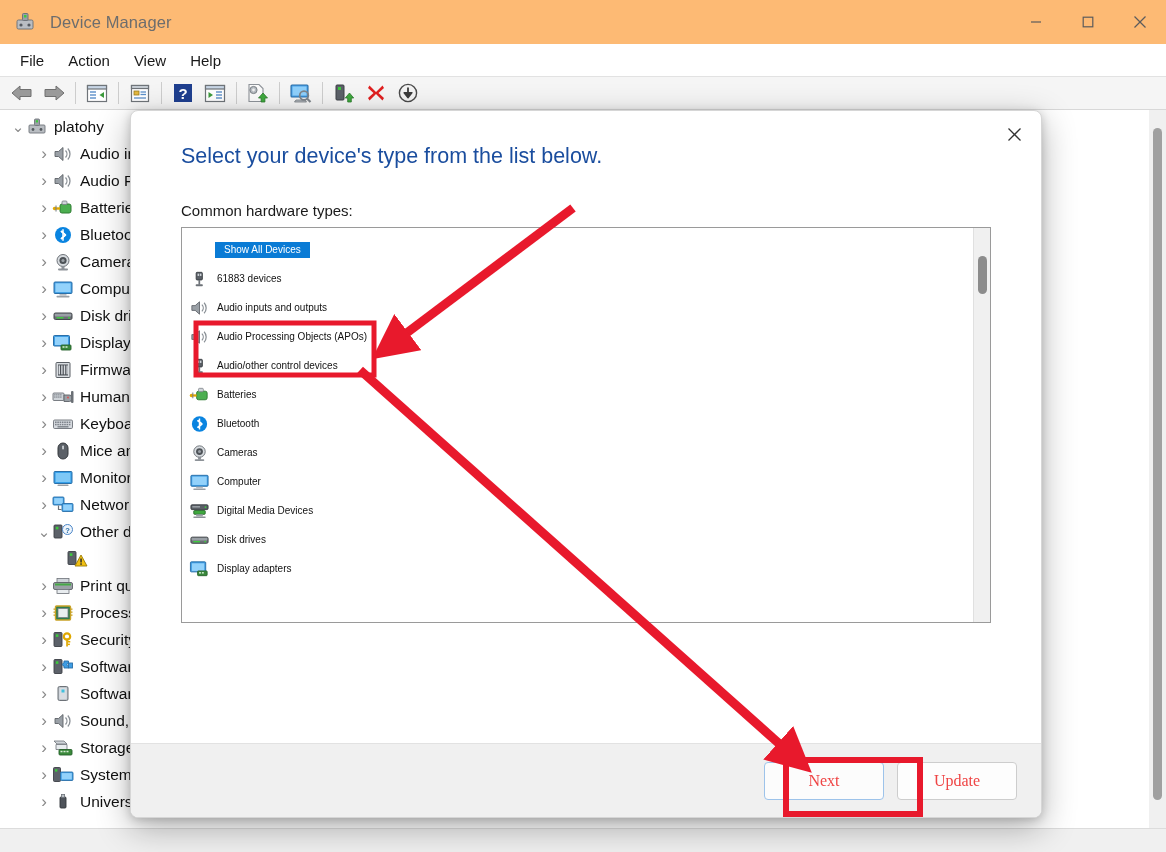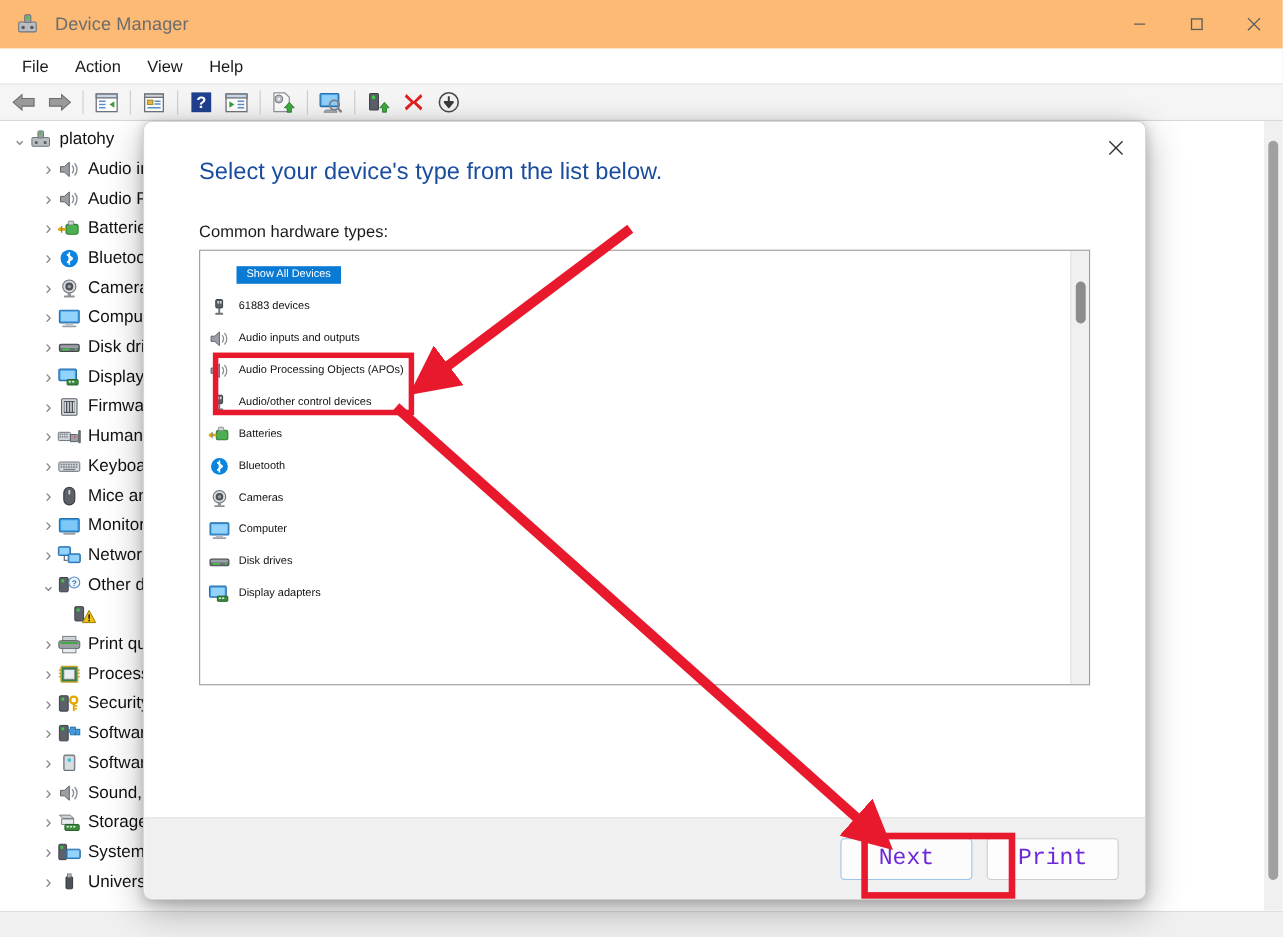--- a/index.html
+++ b/index.html
@@ -269,24 +269,24 @@
     align-items: center;
     justify-content: flex-end;
     padding-right: 24px;
     gap: 13px;
   }
   .dlg-btn {
     width: 120px; height: 38px;
     background: #fdfdfd;
     border: 1px solid #cdcdcd;
     border-radius: 4px;
-    font-size: 21px;
-    color: #6d28d9;
+    font-size: 16px;
+    color: #ef4444;
     display: flex; align-items: center; justify-content: center;
-    font-family: Liberation Mono, monospace;
+    font-family: Liberation Serif, serif;
   }
   .dlg-btn.primary {
     border: 1px solid #9dc3ea;
     background: #fcfcfc;
   }
 
   
   #annot {
     position: absolute;
     left: 0; top: 0;
@@ -894,20 +894,33 @@
                 <rect x="3.4" y="4.3" width="15.2" height="8.8" fill="#93d2fb"></rect>
                 <rect x="7.5" y="15" width="7" height="1.6" fill="#b9bdc2"></rect>
                 <rect x="4.5" y="16.8" width="13" height="1.6" rx=".7" fill="#9aa0a6"></rect>
               </svg>
             </span>
             <span class="li-text">Computer</span>
           </div>
           <div class="list-row">
             <span class="li-icon">
               <svg viewBox="0 0 22 20" class="ic">
+                <rect x="2" y="3.5" width="18" height="5" rx="1.2" fill="#5b6067" stroke="#34383d" stroke-width=".9"></rect>
+                <rect x="3.5" y="4.8" width="8" height="1.6" fill="#9aa0a6"></rect>
+                <circle cx="17.3" cy="6" r=".9" fill="#3ec93e"></circle>
+                <rect x="5" y="9.5" width="12" height="4" rx=".8" fill="#3fa93f" stroke="#25612a" stroke-width=".9"></rect>
+                <rect x="7.5" y="13.5" width="7" height="2.2" fill="#9aa0a6"></rect>
+                <rect x="4.5" y="15.7" width="13" height="1.6" rx=".7" fill="#8d9298"></rect>
+              </svg>
+            </span>
+            <span class="li-text">Digital Media Devices</span>
+          </div>
+          <div class="list-row">
+            <span class="li-icon">
+              <svg viewBox="0 0 22 20" class="ic">
                 <rect x="2" y="7" width="18" height="6.5" rx="1.4" fill="#6a6f75" stroke="#44484d" stroke-width="1"></rect>
                 <rect x="2.8" y="7.8" width="16.4" height="2.6" rx=".7" fill="#9aa0a6"></rect>
                 <rect x="4.5" y="11" width="7" height="1.5" fill="#3ec93e"></rect>
                 <circle cx="17" cy="11.7" r="1" fill="#3ec93e"></circle>
               </svg>
             </span>
             <span class="li-text">Disk drives</span>
           </div>
           <div class="list-row">
             <span class="li-icon">
@@ -923,21 +936,21 @@
           </div>
         </div>
       <div id="list-scroll">
         <div id="list-scroll-thumb"></div>
       </div>
     </div>
   </div>
 
   <div id="dlg-footer">
     <div class="dlg-btn primary">Next</div>
-    <div class="dlg-btn">Print</div>
+    <div class="dlg-btn">Update</div>
   </div>
 </div>
 
 <svg id="annot" viewBox="0 0 1166 852">
   <defs>
     <marker id="ah" markerWidth="5" markerHeight="5" refX="2.2" refY="2.5" orient="auto">
       <path d="M0,0 L5,2.5 L0,5 z" fill="#E8192C"></path>
     </marker>
   </defs>
 

